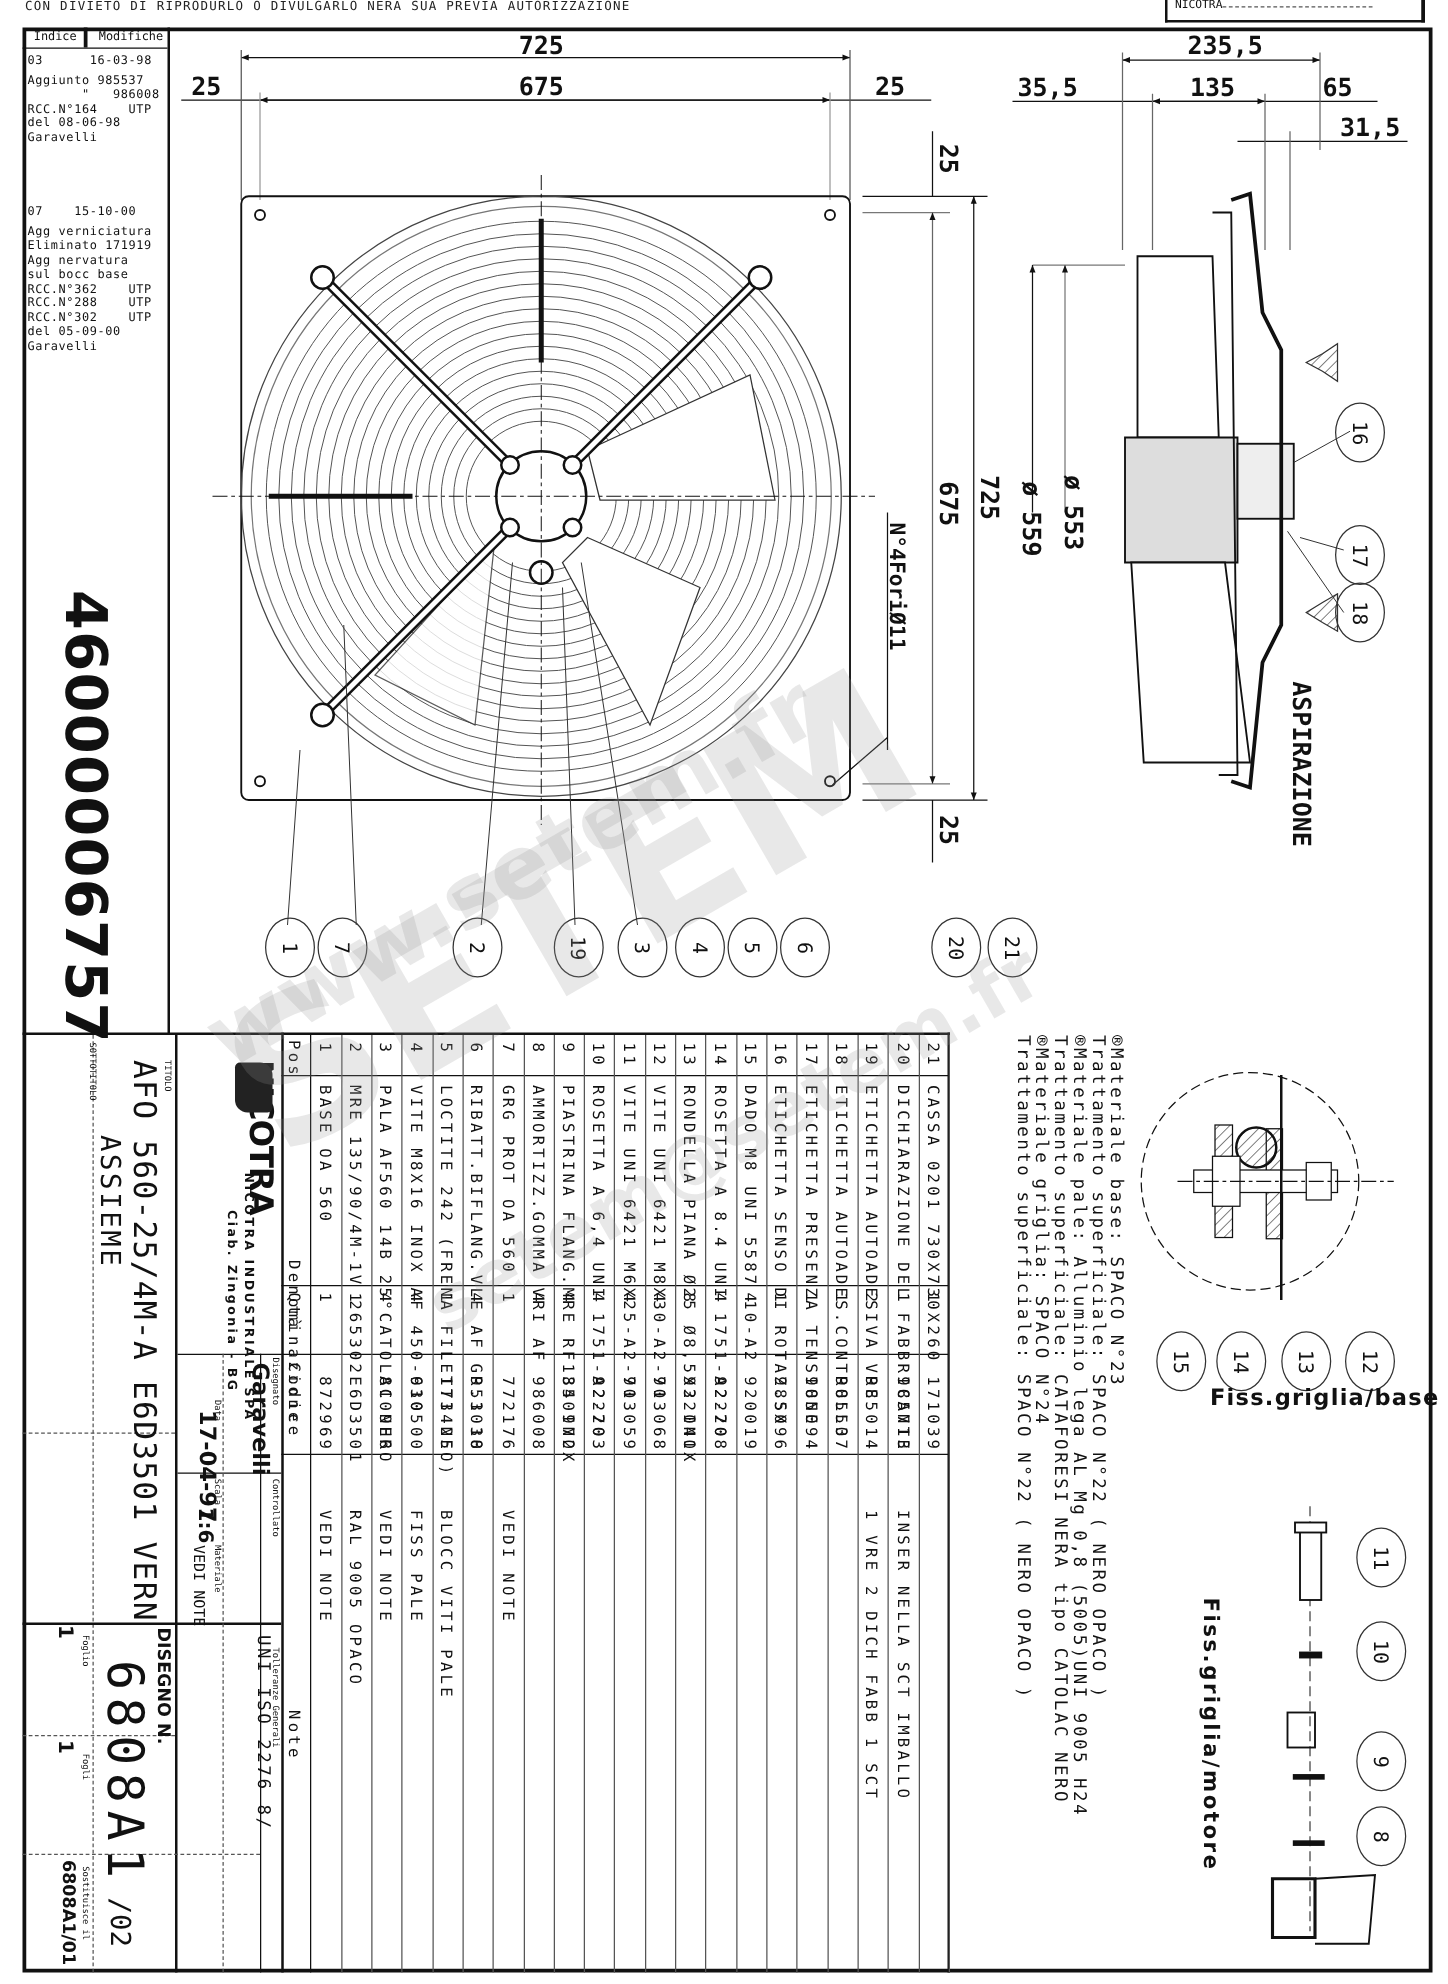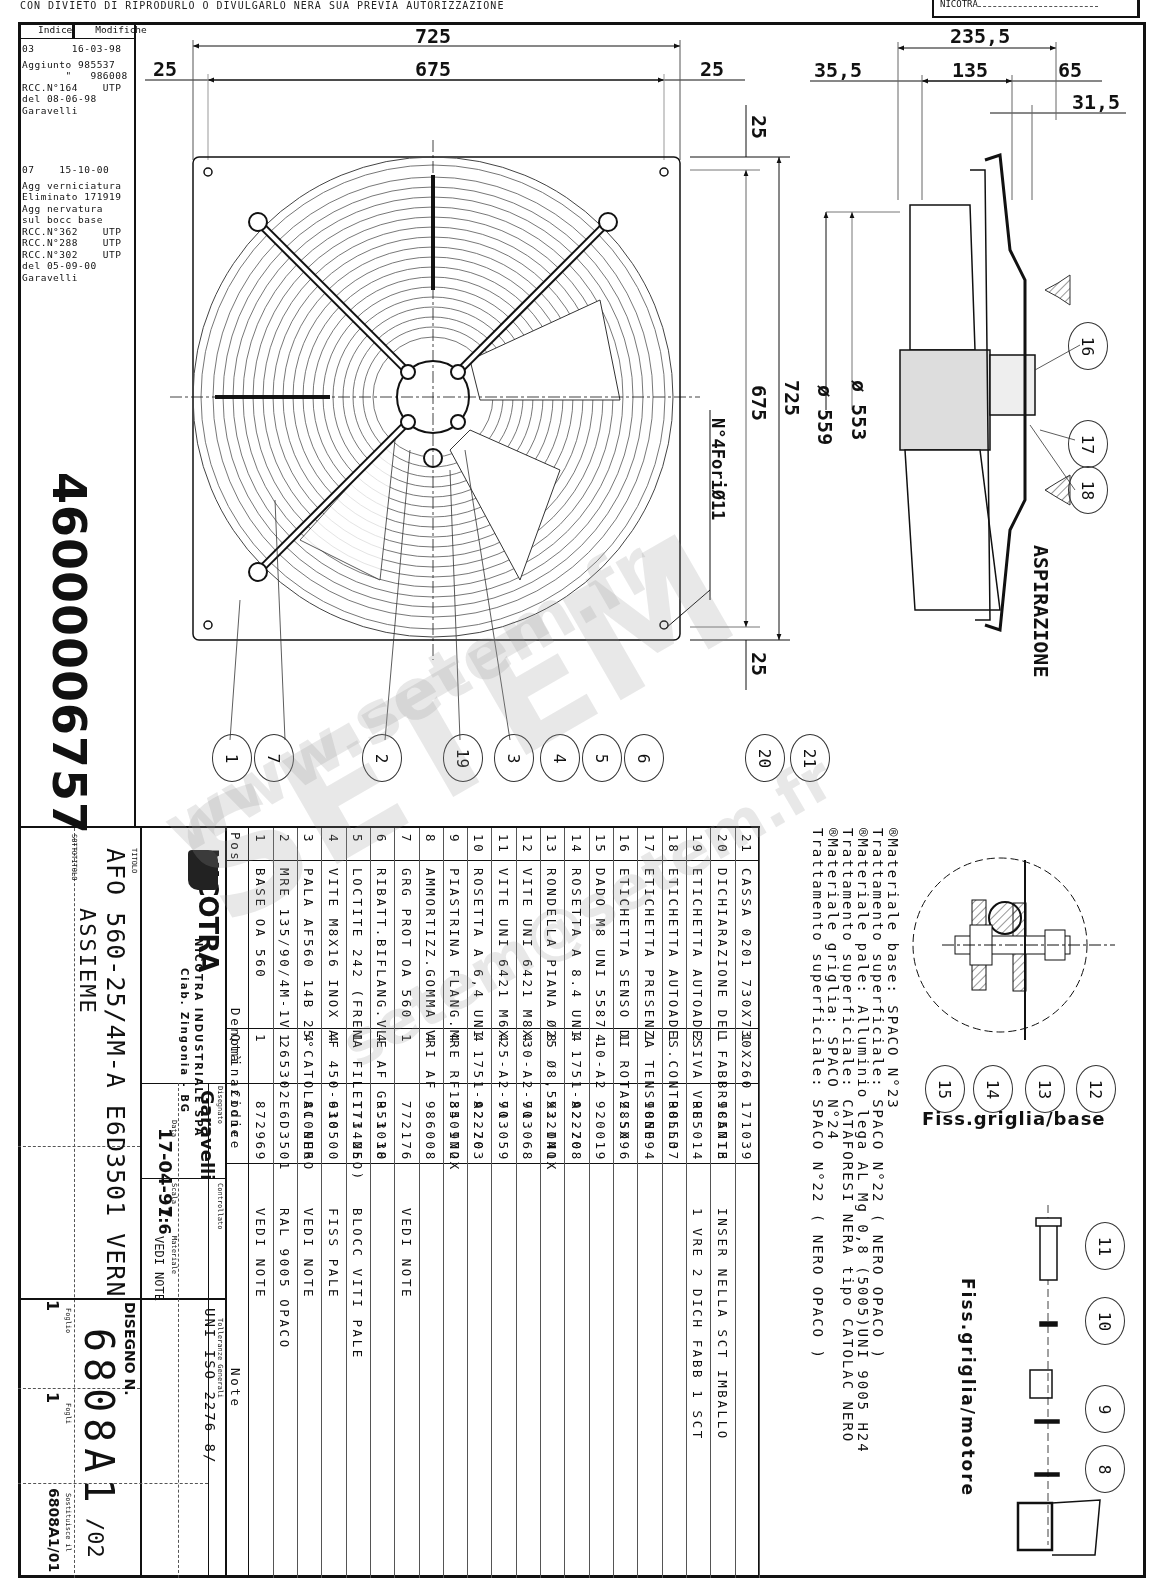--- a/index.html
+++ b/index.html
@@ -4,21 +4,21 @@
 <style>
   html,body{margin:0;padding:0;background:#fff;}
   body{width:1158px;height:1587px;position:relative;overflow:hidden;font-family:"DejaVu Sans Mono","Liberation Mono",monospace;color:#111;}
   .abs{position:absolute;}
   .topnote{left:20px;top:0;font-size:10px;letter-spacing:1px;color:#222;}
   .pratico{left:932px;top:0;width:208px;height:18px;border-left:2px solid #111;border-right:3px solid #111;border-bottom:2px solid #111;font-size:9px;padding-left:6px;line-height:9px;box-sizing:border-box;}
   .pratico .dash{border-bottom:1px dashed #555;display:inline-block;width:120px;}
   .frame{left:18px;top:22px;width:1128px;height:1556px;border:3px solid #111;box-sizing:border-box;}
   .revbox{left:18px;top:22px;width:118px;height:806px;border-right:2px solid #111;box-sizing:border-box;}
   .revhead{display:flex;border-bottom:1px solid #111;font-size:9.5px;height:16px;line-height:16px;}
-  .revhead span{padding-left:20px;}
+  .revhead span{padding-left:9px;}
   .revhead .h1{width:40px;border-right:3px solid #111;}
   .revtext{font-size:9.5px;line-height:11.5px;padding:2px 4px;white-space:pre;letter-spacing:0.5px;}
   .bignum{left:36px;top:472px;font-family:"DejaVu Sans","Liberation Sans",sans-serif;font-weight:bold;font-size:46px;transform-origin:0 0;transform:translate(60px,0) rotate(90deg);letter-spacing:1px;white-space:nowrap;}
   svg{position:absolute;left:0;top:0;}
   .dim{font-family:"DejaVu Sans Mono","Liberation Mono",monospace;font-weight:bold;font-size:20px;}
   .rot{position:absolute;transform-origin:0 0;white-space:nowrap;}
   .notes{font-size:14px;letter-spacing:2px;line-height:15px;}
   .cell{font-size:12.5px;letter-spacing:2.6px;}
   .balloon{position:absolute;border:1px solid #333;border-radius:50%;width:38px;height:46px;display:flex;align-items:center;justify-content:center;font-size:16px;}
   .balloon span{transform:rotate(90deg);display:inline-block;}
@@ -292,21 +292,21 @@
   </div>
 <div class="balloon" style="left:973px;top:1065px">
     <span>14</span>
   </div>
 <div class="balloon" style="left:1025px;top:1065px">
     <span>13</span>
   </div>
 <div class="balloon" style="left:1076px;top:1065px">
     <span>12</span>
   </div>
-<div class="abs label-lg" style="left:922px;top:1108px;font-size:18px;letter-spacing:1px">Fiss.griglia/base</div>
+<div class="abs label-lg" style="left:968px;top:1108px;font-size:18px;letter-spacing:1px">Fiss.griglia/base</div>
 
 <div class="balloon" style="left:1085px;top:1222px">
     <span>11</span>
   </div>
 <div class="balloon" style="left:1085px;top:1297px">
     <span>10</span>
   </div>
 <div class="balloon" style="left:1085px;top:1385px">
     <span>9</span>
   </div>

